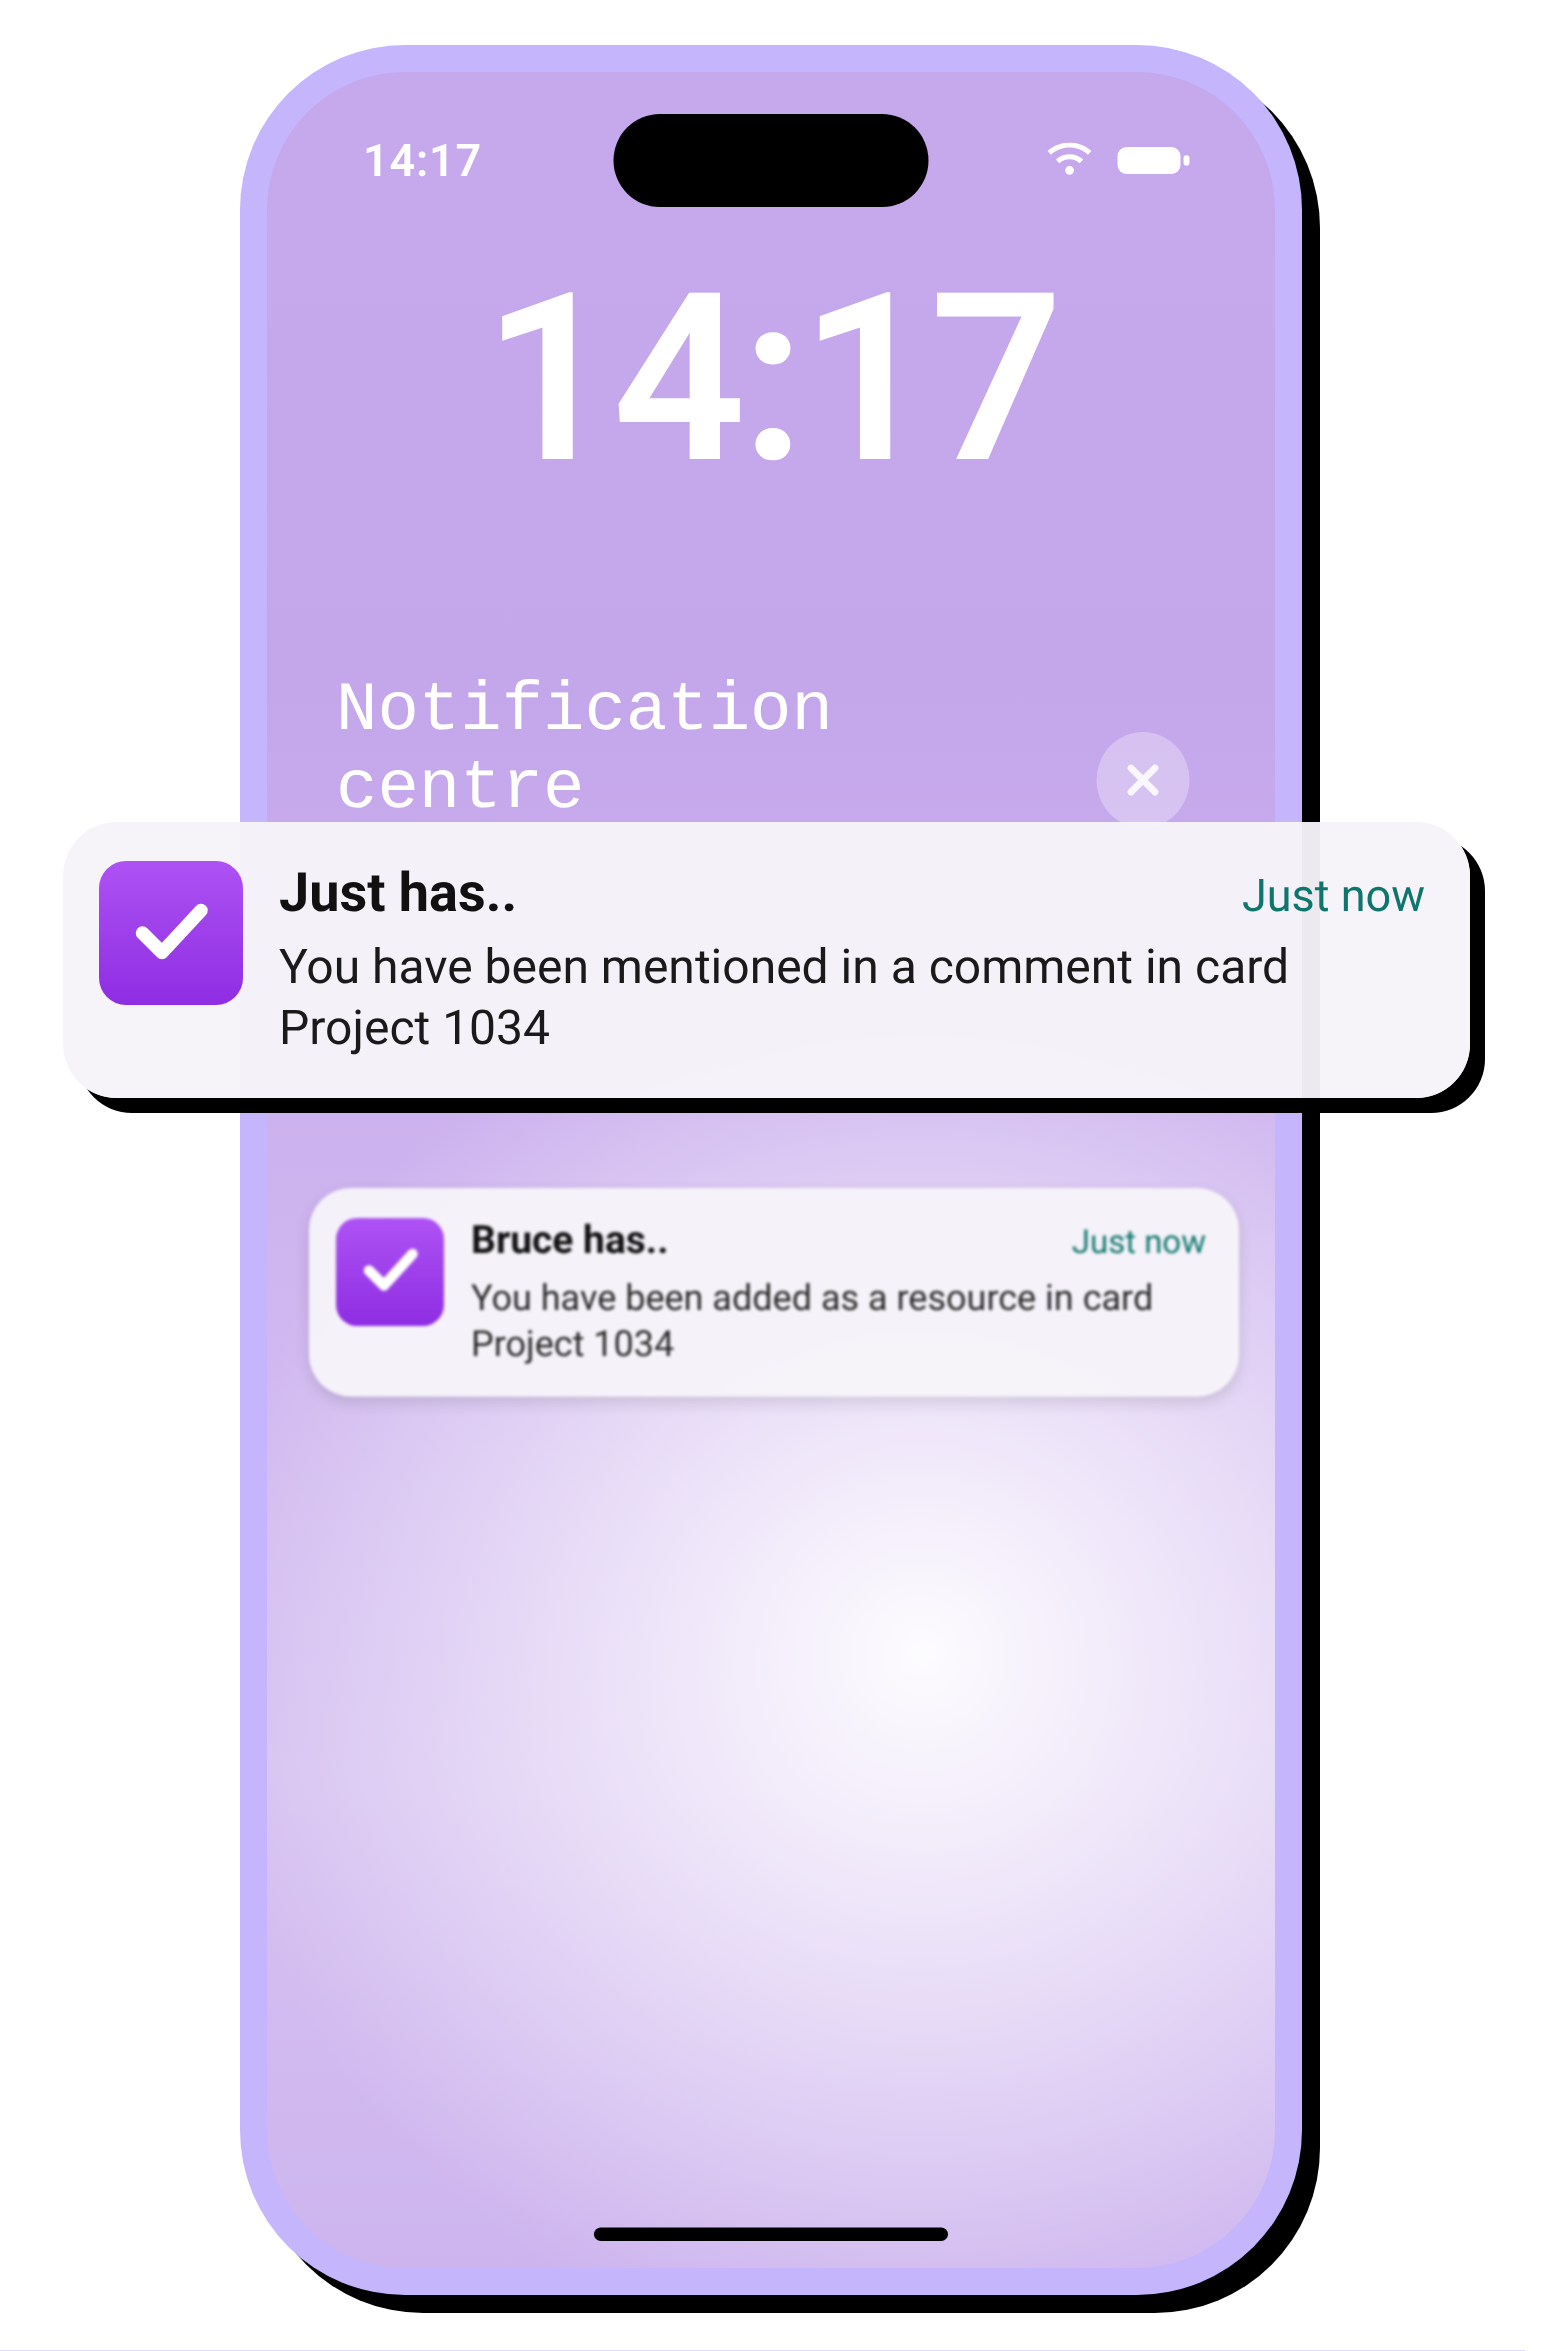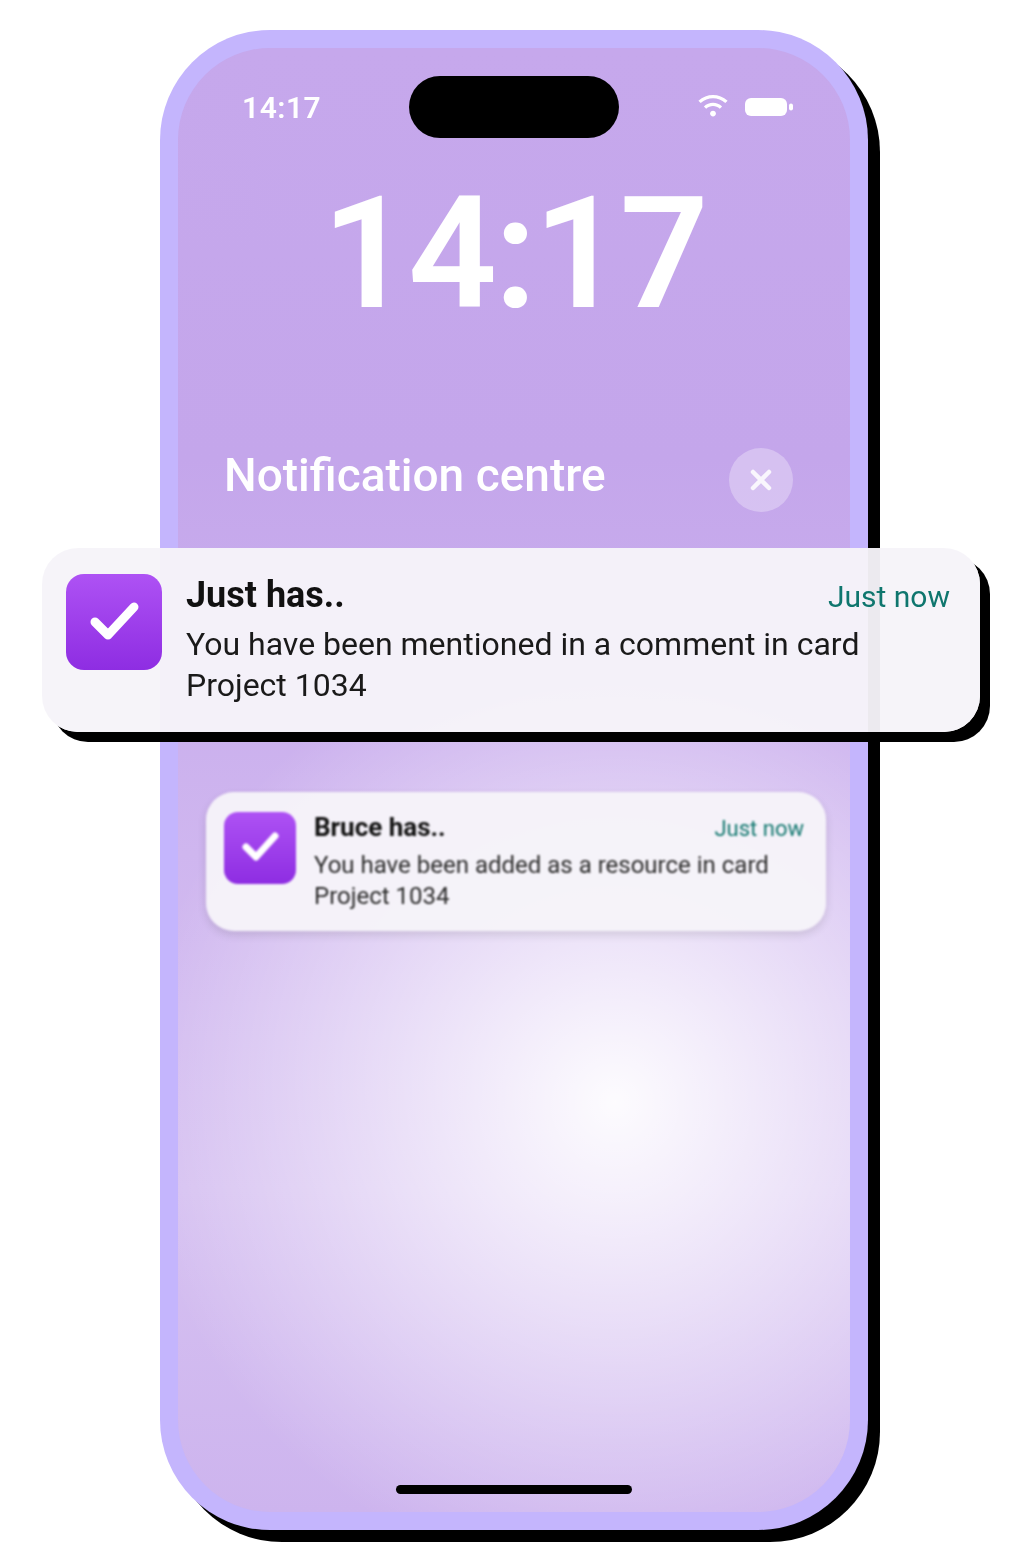--- a/index.html
+++ b/index.html
@@ -98,24 +98,25 @@
     letter-spacing: -3px;
     margin-top: -6px;
   }
 
   
   .nc-row {
     position: absolute;
     top: 400px;
     left: 0; right: 1px;
     display: flex;
-    align-items: flex-start;
+    align-items: flex-end;
     justify-content: space-between;
     padding: 0 56px 0 46px;
     z-index: 1;
+    font-family: Liberation Mono, monospace;
   }
   .nc-title {
     color: #fff;
     font-size: 46px;
     font-weight: 500;
   }
   .nc-close {
     width: 64px;
     height: 64px;
     border-radius: 50%;

